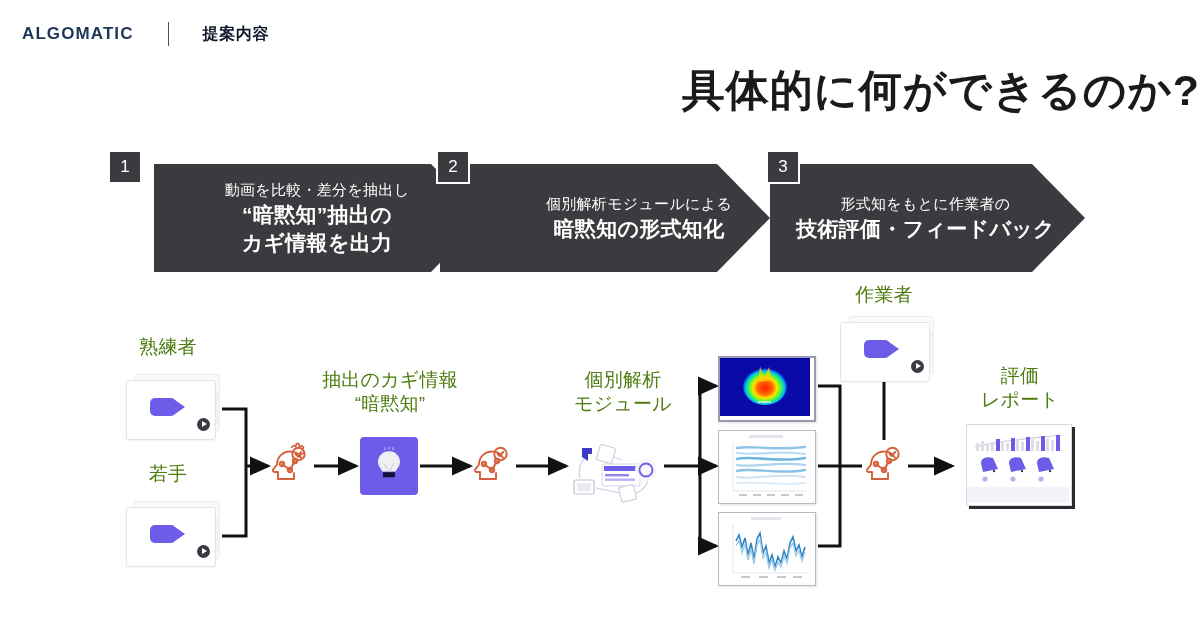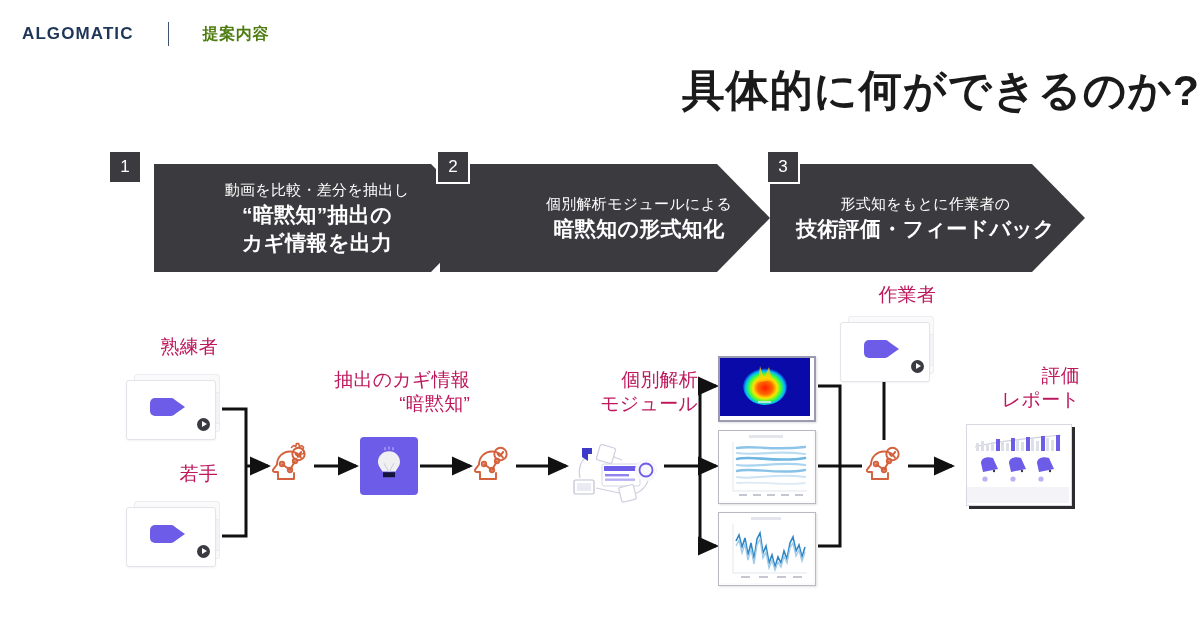--- a/index.html
+++ b/index.html
@@ -12,21 +12,21 @@
   }
   .stage{position:absolute;left:0;top:0;width:1200px;height:630px;}
 
   
   .header{position:absolute;left:22px;top:22px;display:flex;align-items:center;gap:12px;}
   .logo{
     font-size:17px;font-weight:bold;letter-spacing:1.1px;
     color:#1d3557;font-family:"Liberation Sans",sans-serif;
   }
   .logo-div{width:1px;height:24px;background:#1d3557;margin:0 22px;opacity:.85;}
-  .header-sub{font-size:16px;color:#4d7c0f;font-weight:bold;letter-spacing:.6px;}
+  .header-sub{font-size:16px;color:#0f172a;font-weight:bold;letter-spacing:.6px;}
 
   
   .page-title{
     position:absolute;left:0;top:62px;width:1200px;text-align:right;
     font-size:43px;font-weight:bold;color:#1a1a1a;letter-spacing:1px;
   }
 
   
   .steps{position:absolute;left:0;top:150px;width:1200px;height:122px;}
   .step{
@@ -48,21 +48,21 @@
     color:#fff;font-size:17px;display:flex;align-items:center;justify-content:center;
     box-shadow:inset 0 0 0 2px #ffffff;
   }
   .b1{left:108px;}
   .b2{left:436px;}
   .b3{left:766px;}
 
   
   .flow{position:absolute;left:0;top:272px;width:1200px;height:358px;}
 
-  .cap{position:absolute;font-size:19px;color:#be185d;font-weight:normal;text-align:right;line-height:1.25;letter-spacing:.2px;}
+  .cap{position:absolute;font-size:19px;color:#4d7c0f;font-weight:normal;text-align:center;line-height:1.25;letter-spacing:.2px;}
 
   
   .vid{position:absolute;}
   .vid .back{position:absolute;left:8px;top:-6px;width:84px;height:56px;background:#fafafa;border:1px solid #ececf2;border-radius:3px;}
   .vid .side{position:absolute;right:-2px;top:12px;width:12px;height:30px;background:#f4f4f8;border:1px solid #ececf2;border-radius:2px;}
   .vid .card{position:absolute;left:0;top:0;width:88px;height:58px;background:#fff;border:1px solid #e3e3ea;border-radius:3px;box-shadow:0 1px 2px rgba(0,0,0,.05);}
   .vid .camicon{position:absolute;left:24px;top:18px;width:26px;height:18px;background:#6c5ce7;border-radius:5px;}
   .vid .camicon:after{content:"";position:absolute;left:25px;top:2px;width:0;height:0;border-top:7px solid transparent;border-bottom:7px solid transparent;border-left:10px solid #6c5ce7;}
   .vid .play{position:absolute;right:8px;bottom:7px;width:13px;height:13px;border-radius:50%;background:#3a3a42;}
   .vid .play:after{content:"";position:absolute;left:4.6px;top:3.3px;border-top:3.2px solid transparent;border-bottom:3.2px solid transparent;border-left:5px solid #fff;}

